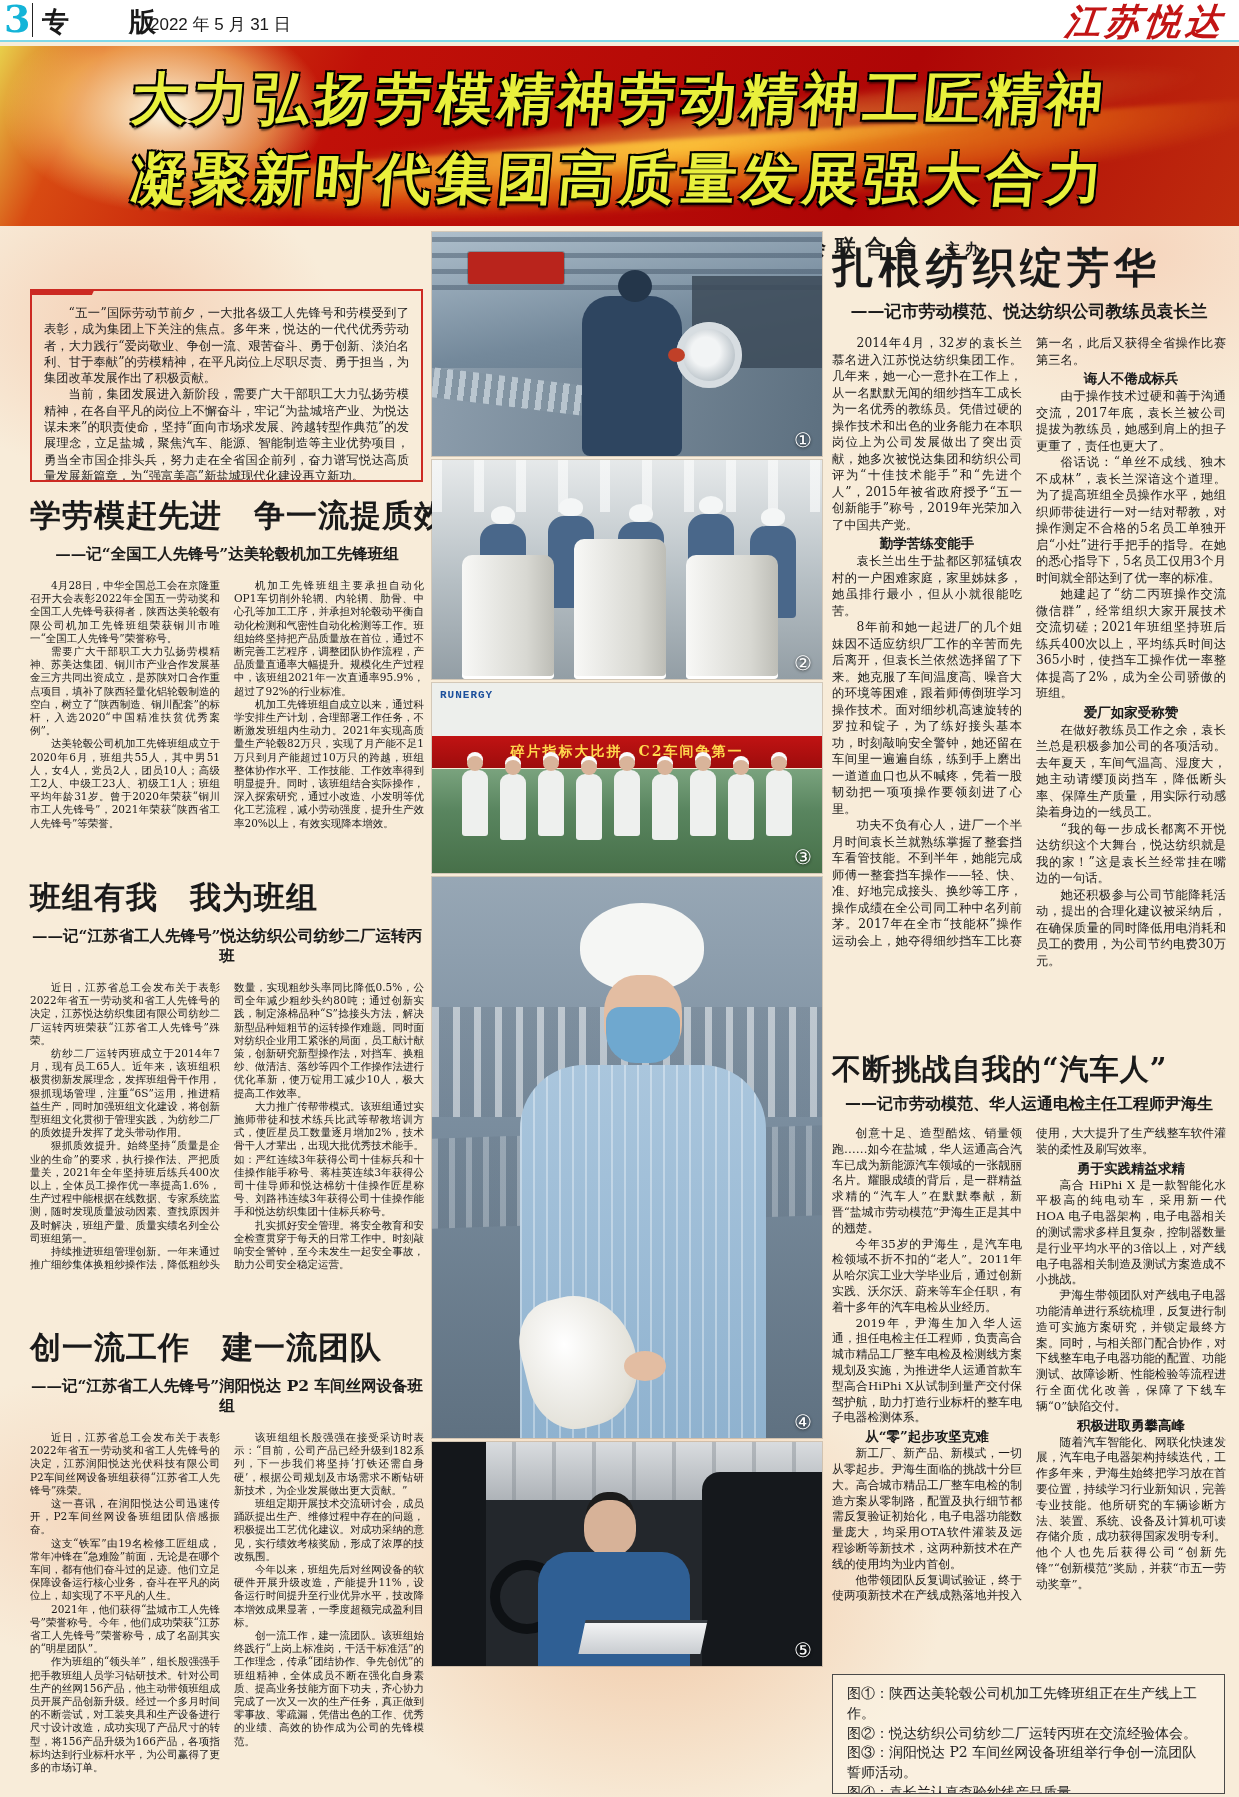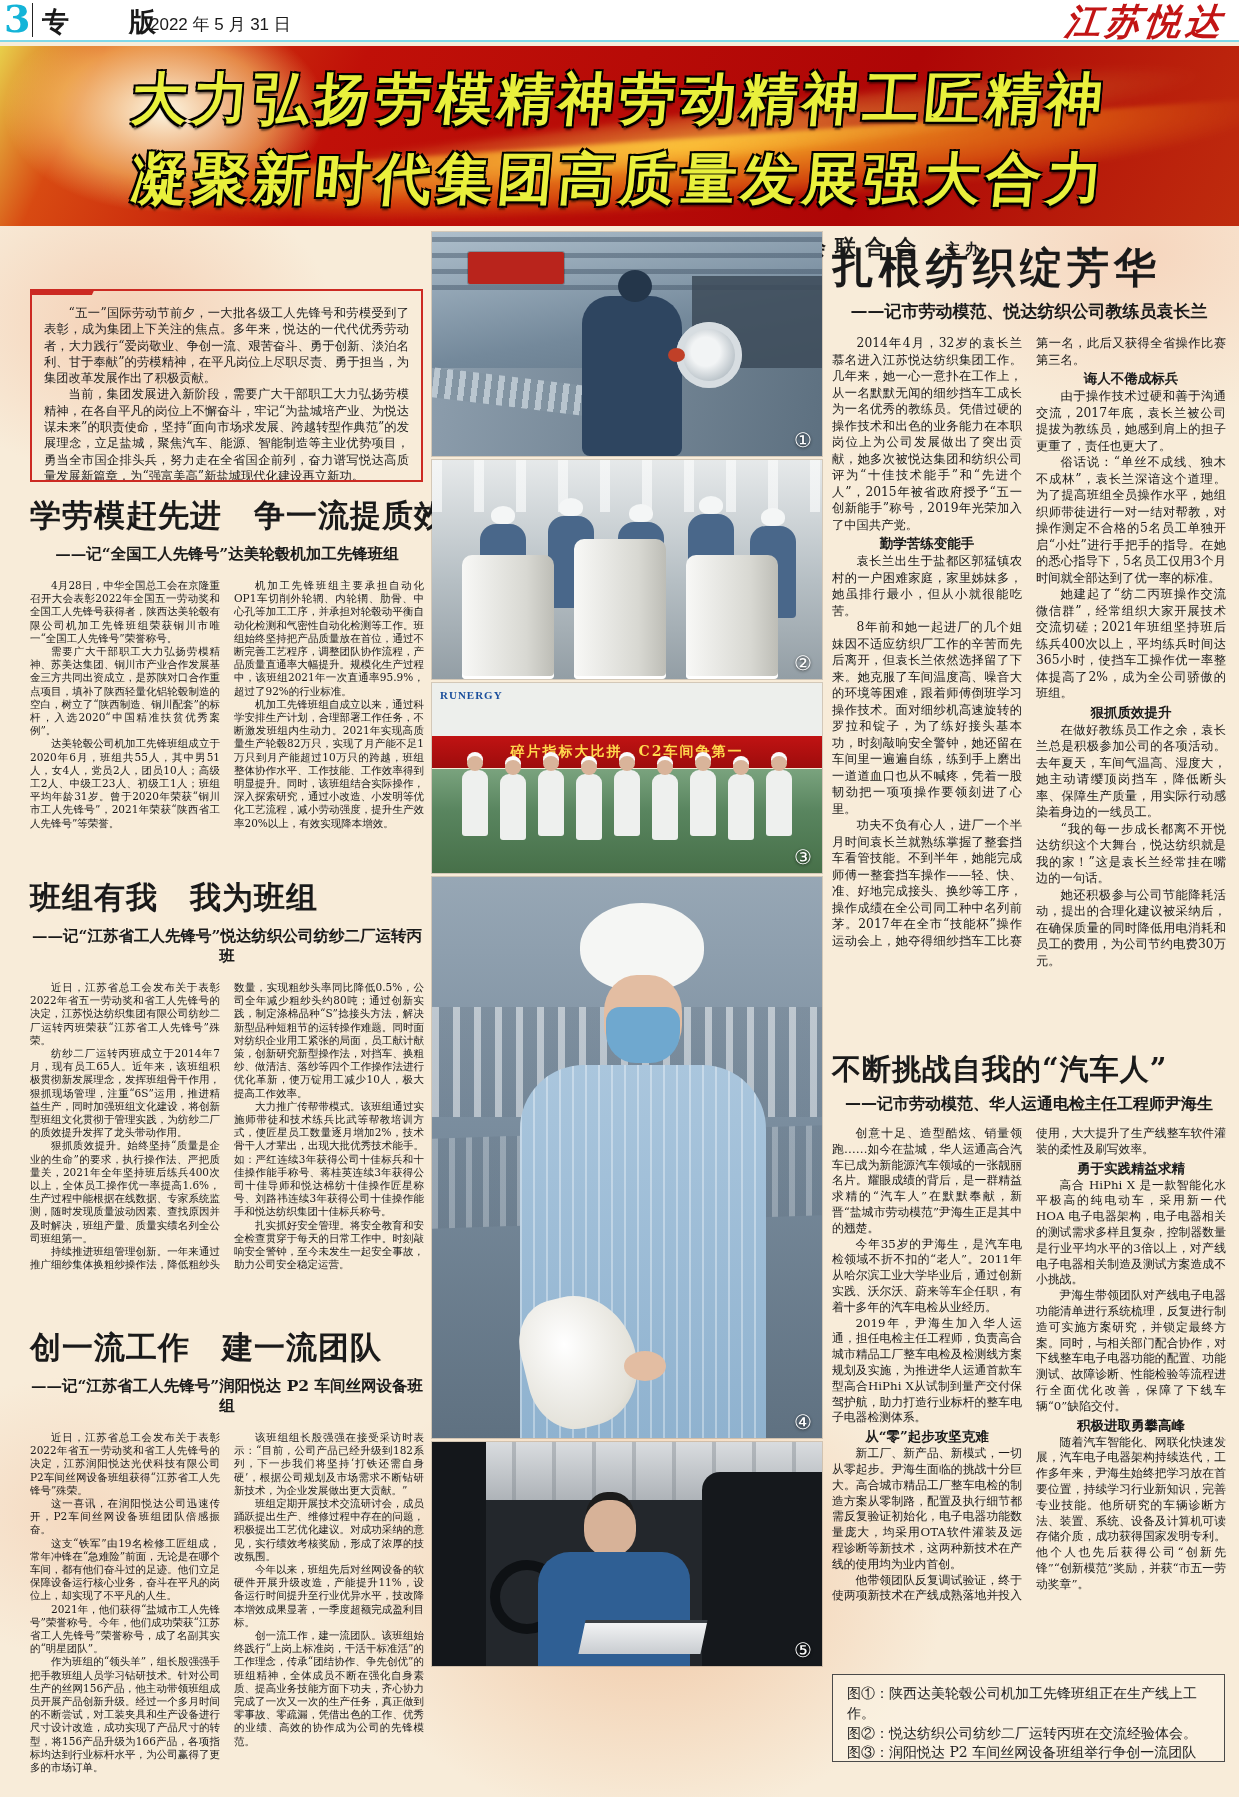--- a/index.html
+++ b/index.html
@@ -75,21 +75,21 @@
   .rA .a-body { height:738px; }
   .rA .a-body p { font-size:12.3px; line-height:16.5px; }
   .rB .a-title { font-size:29px; letter-spacing:1px; line-height:38px; margin-bottom:6px; }
   .rB .a-byline { font-size:16px; margin-bottom:12px; }
   .rB .a-body { height:498px; }
   .rB .a-body p { font-size:11.8px; line-height:15.8px; }
   .subhead { font-size:13.5px; font-weight:bold; text-align:center; line-height:20px;
              break-inside:avoid; }
 
   
-  .caption-box { position:absolute; left:832px; top:1674px; width:393px; height:88px;
+  .caption-box { position:absolute; left:832px; top:1674px; width:393px; height:120px;
                  border:1px solid #4a4a4a; background:rgba(252,244,230,.55);
                  padding:9px 14px; z-index:3; overflow:hidden; }
   .caption-box p { font-size:14px; line-height:19.8px; color:#222; }
 
   
   .photo { position:absolute; left:432px; width:390px; margin:0; overflow:hidden; z-index:3;
            box-shadow:0 0 0 1px rgba(0,0,0,.15); }
   .ph-num { position:absolute; right:10px; bottom:4px; color:#fff; font-size:20px;
             text-shadow:0 1px 3px rgba(0,0,0,.8); z-index:9; }
   .ph1 { top:232px; height:224px; } .ph2 { top:460px; height:219px; }
@@ -119,21 +119,21 @@
   .ph2 .lights { top:0; left:0; right:0; height:52px; opacity:.65;
        background:repeating-linear-gradient(90deg,#fbfcfc 0 10px,transparent 10px 42px); }
   .g-fig { width:46px; height:92px; background:#49678a; border-radius:16px 16px 4px 4px; }
   .g-fig::before { content:""; position:absolute; top:-18px; left:11px; width:24px; height:18px;
        background:#f4f6f6; border-radius:50% 50% 40% 40%; }
   .ph2 .can { bottom:0; width:92px; height:124px; border-radius:10px 10px 4px 4px;
        background:linear-gradient(90deg,#f8f8f6,#d8d8d2 70%,#bdbdb6); box-shadow:0 -3px 0 #fff inset; }
 
   
   .ph3 .wall { top:0; left:0; right:0; height:40%; background:#edefec; }
-  .ph3 .brand { left:8px; top:6px; font-family:Liberation Serif, serif; font-weight:bold;
+  .ph3 .brand { left:8px; top:6px; font-family:Liberation Mono, monospace; font-weight:bold;
        font-size:11px; color:#1b4f9c; letter-spacing:1px; }
   .ph3 .banner3 { top:28%; left:0; right:0; height:17%; background:linear-gradient(#c01313,#9e0c0c);
        display:flex; align-items:center; justify-content:center; }
   .ph3 .banner3 span { color:#ffd94e; font-weight:bold; font-size:14px; letter-spacing:2px; }
   .ph3 .floor { bottom:0; left:0; right:0; height:55%;
        background:linear-gradient(180deg,#7aa37e 0,#59855f 40%,#477049); }
   .w-fig { width:26px; height:66px; background:#eef0ee; border-radius:9px 9px 3px 3px; top:46%; }
   .w-fig::before { content:""; position:absolute; top:-14px; left:5px; width:16px; height:15px;
        background:#d9b49a; border-radius:50%; box-shadow:0 -4px 0 #fafafa; }
 
@@ -325,21 +325,21 @@
     <div class="a-body">
       <p>2014年4月，32岁的袁长兰慕名进入江苏悦达纺织集团工作。几年来，她一心一意扑在工作上，从一名默默无闻的细纱挡车工成长为一名优秀的教练员。凭借过硬的操作技术和出色的业务能力在本职岗位上为公司发展做出了突出贡献，她多次被悦达集团和纺织公司评为“十佳技术能手”和“先进个人”，2015年被省政府授予“五一创新能手”称号，2019年光荣加入了中国共产党。</p>
       <h4 class="subhead">勤学苦练变能手</h4>
       <p>袁长兰出生于盐都区郭猛镇农村的一户困难家庭，家里姊妹多，她虽排行最小，但从小就很能吃苦。</p>
       <p>8年前和她一起进厂的几个姐妹因不适应纺织厂工作的辛苦而先后离开，但袁长兰依然选择留了下来。她克服了车间温度高、噪音大的环境等困难，跟着师傅倒班学习操作技术。面对细纱机高速旋转的罗拉和锭子，为了练好接头基本功，时刻敲响安全警钟，她还留在车间里一遍遍自练，练到手上磨出一道道血口也从不喊疼，凭着一股韧劲把一项项操作要领刻进了心里。</p>
       <p>功夫不负有心人，进厂一个半月时间袁长兰就熟练掌握了整套挡车看管技能。不到半年，她能完成师傅一整套挡车操作——轻、快、准、好地完成接头、换纱等工序，操作成绩在全公司同工种中名列前茅。2017年在全市“技能杯”操作运动会上，她夺得细纱挡车工比赛第一名，此后又获得全省操作比赛第三名。</p>
       <h4 class="subhead">诲人不倦成标兵</h4>
       <p>由于操作技术过硬和善于沟通交流，2017年底，袁长兰被公司提拔为教练员，她感到肩上的担子更重了，责任也更大了。</p>
       <p>俗话说：“单丝不成线、独木不成林”，袁长兰深谙这个道理。为了提高班组全员操作水平，她组织师带徒进行一对一结对帮教，对操作测定不合格的5名员工单独开启“小灶”进行手把手的指导。在她的悉心指导下，5名员工仅用3个月时间就全部达到了优一率的标准。</p>
       <p>她建起了“纺二丙班操作交流微信群”，经常组织大家开展技术交流切磋；2021年班组坚持班后练兵400次以上，平均练兵时间达365小时，使挡车工操作优一率整体提高了2%，成为全公司骄傲的班组。</p>
-      <h4 class="subhead">狠抓质效提升</h4>
+      <h4 class="subhead">爱厂如家受称赞</h4>
       <p>在做好教练员工作之余，袁长兰总是积极参加公司的各项活动。去年夏天，车间气温高、湿度大，她主动请缨顶岗挡车，降低断头率、保障生产质量，用实际行动感染着身边的一线员工。</p>
       <p>“我的每一步成长都离不开悦达纺织这个大舞台，悦达纺织就是我的家！”这是袁长兰经常挂在嘴边的一句话。</p>
       <p>她还积极参与公司节能降耗活动，提出的合理化建议被采纳后，在确保质量的同时降低用电消耗和员工的费用，为公司节约电费30万元。</p>
     </div>
   </article>
 
   <article class="r-article rB">
     <h2 class="a-title">不断挑战自我的“汽车人”</h2>
     <div class="a-byline">——记市劳动模范、华人运通电检主任工程师尹海生</div>
     <div class="a-body">

